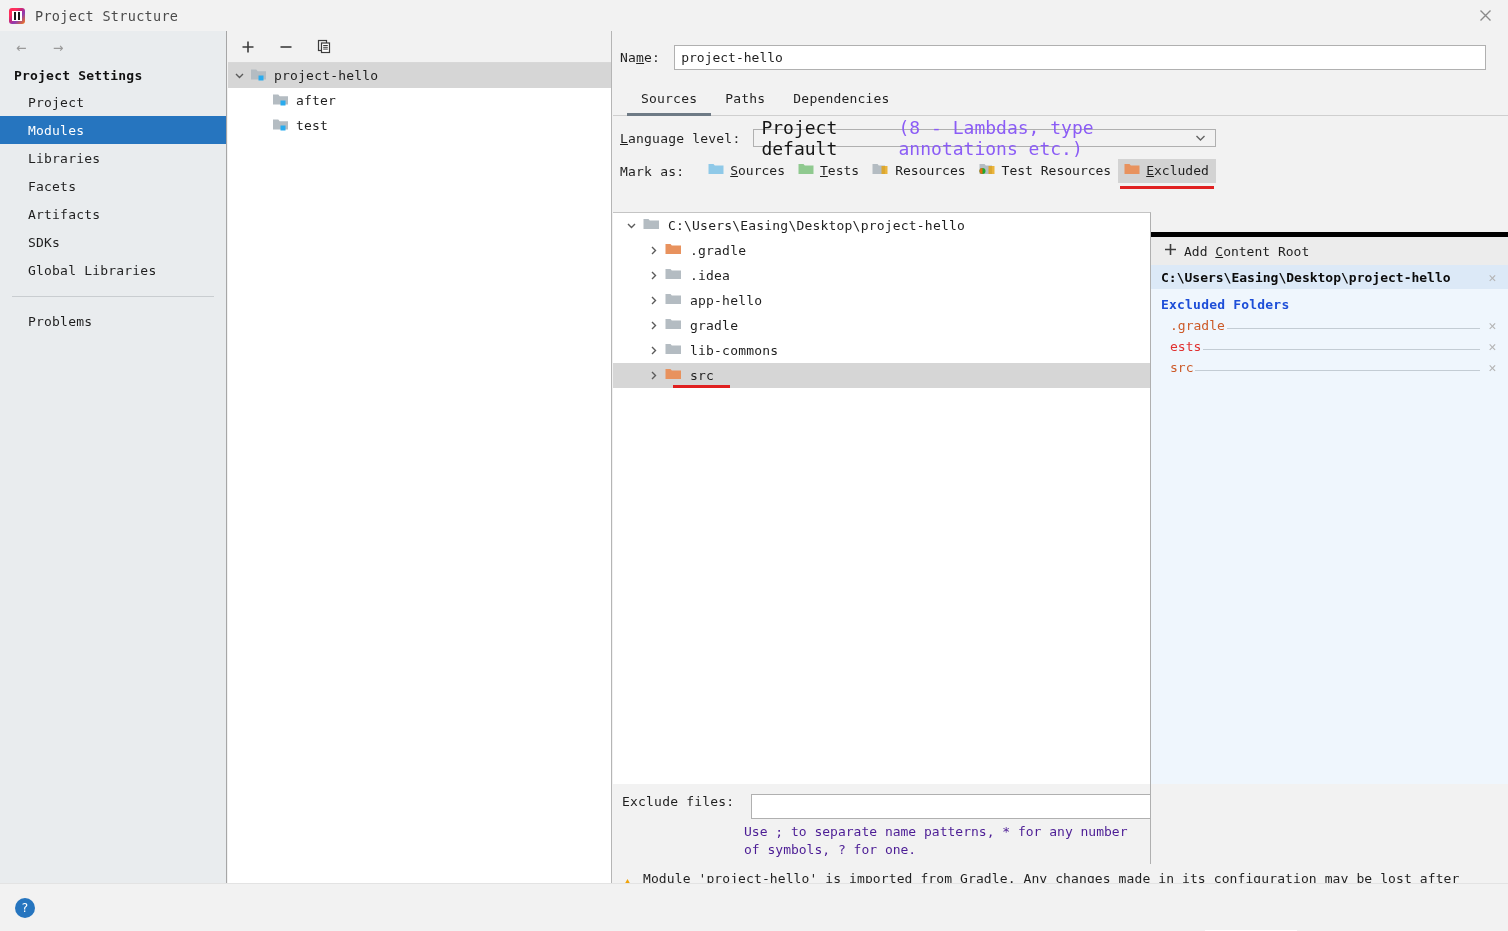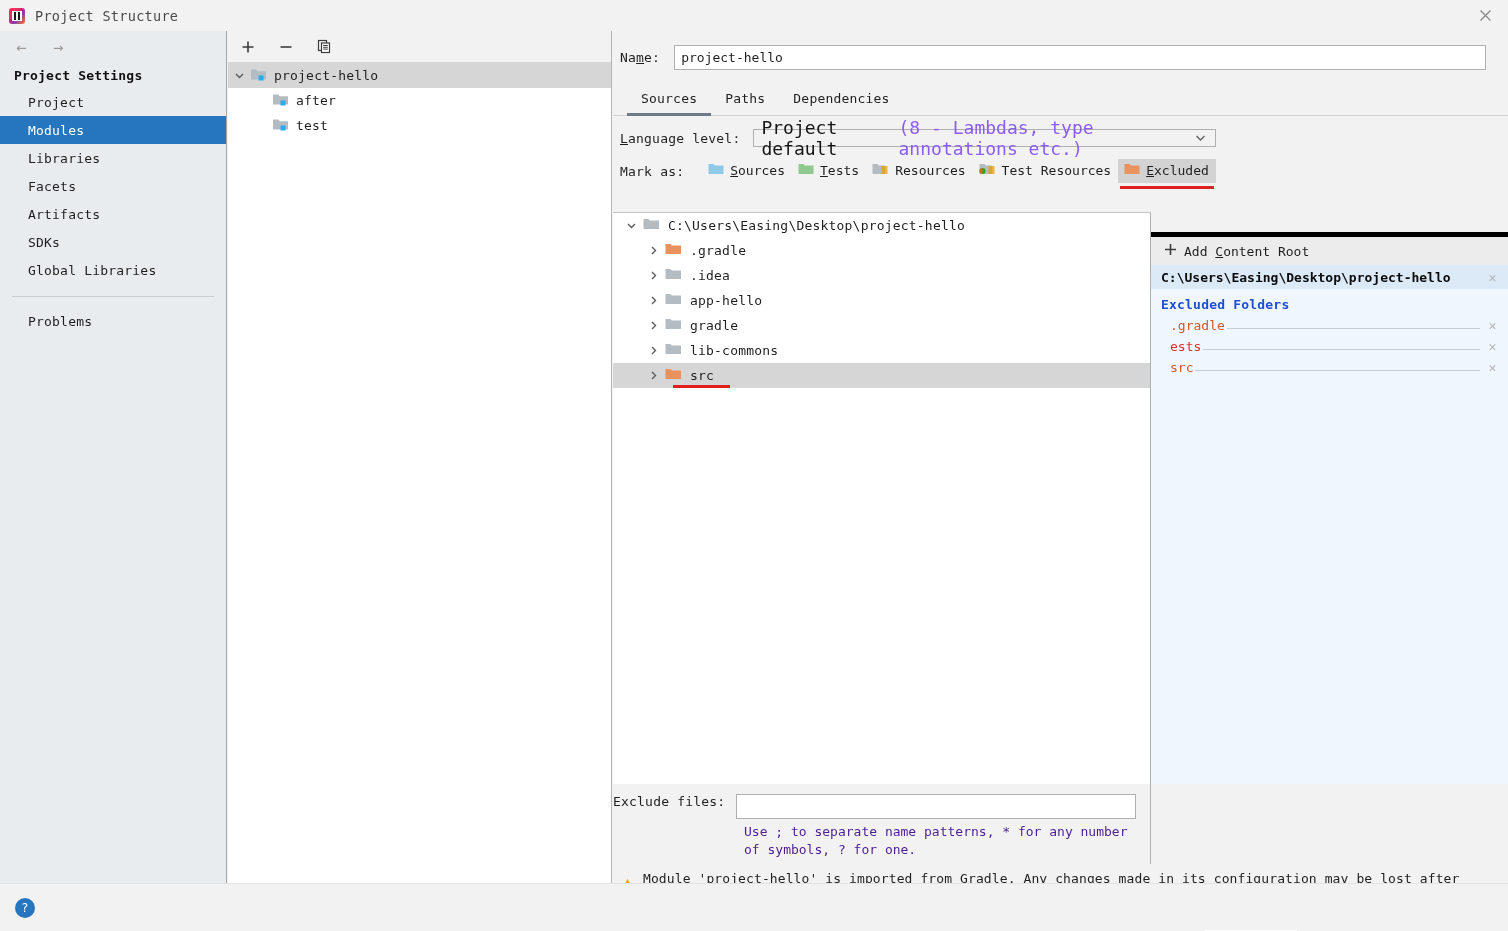--- a/index.html
+++ b/index.html
@@ -331,21 +331,21 @@
 
   
   .exclude-files {
     position: absolute;
     left: 0; top: 753px;
     width: 538px;
     background: #f2f2f2;
     padding-top: 10px;
     box-sizing: border-box;
   }
-  .ef-row { display: flex; align-items: flex-start; padding-left: 0; }
+  .ef-row { display: flex; align-items: flex-start; padding-left: 9px; justify-content: space-between; }
   .ef-input {
     margin-left: 11px;
     width: 400px; height: 25px;
     border: 1px solid #b0b0b0;
     background: #ffffff;
     box-sizing: border-box;
     font-family: "DejaVu Sans Mono", "Liberation Mono", monospace;
     font-size: 13px;
     padding: 0 5px;
     outline: none;

